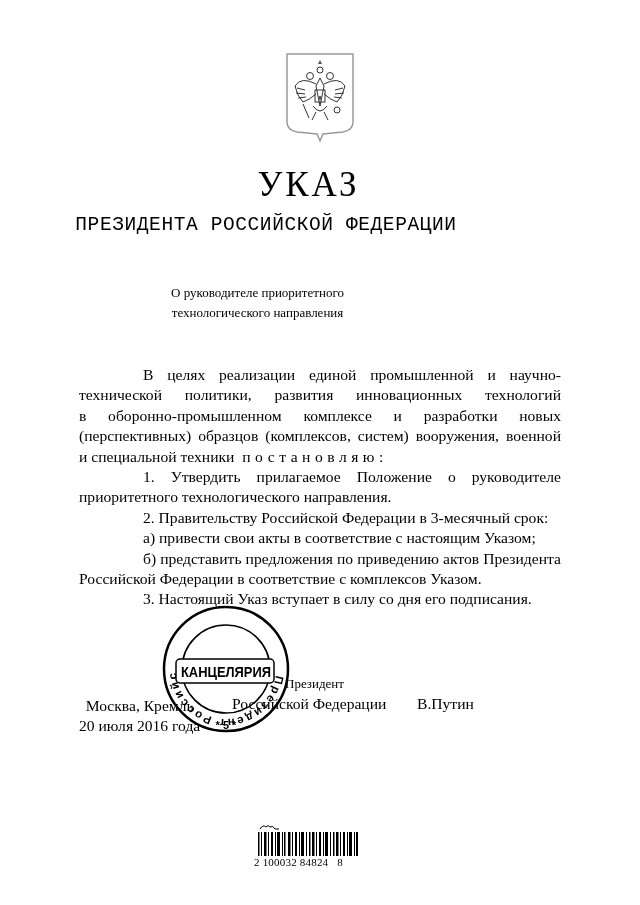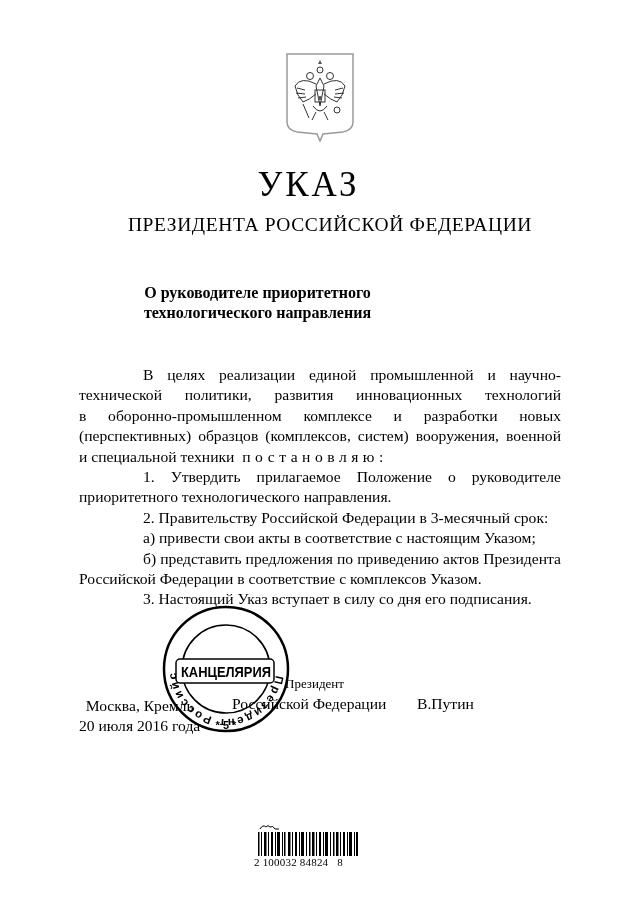--- a/index.html
+++ b/index.html
@@ -1,22 +1,22 @@
 <!DOCTYPE html>
 <html><head>
 <meta charset="utf-8">
 <style>
   html, body { margin:0; padding:0; background:#ffffff; }
   body { width:640px; height:905px; position:relative; overflow:hidden;
          font-family:"Liberation Serif","DejaVu Serif",serif; color:#000; }
   .abs { position:absolute; }
   #emblem { left:283px; top:50px; width:74px; height:92px; }
   #title { left:0; width:617px; top:165px; text-align:center; font-size:35px; letter-spacing:3px; line-height:40px; }
-  #subtitle { left:0; width:532px; top:213px; text-align:right; font-size:19.5px; letter-spacing:0.6px; line-height:24px; }
-  #heading { left:0; width:515px; top:283px; text-align:center; font-size:16px; font-weight:bold; line-height:20px; }
+  #subtitle { left:0; width:532px; top:213px; text-align:center; font-size:19.5px; letter-spacing:0.6px; line-height:24px;font-family:Liberation Mono, monospace; }
+  #heading { left:0; width:515px; top:283px; text-align:center; font-size:13px; font-weight:normal; line-height:20px; }
   #body { left:79px; width:482px; top:348px; font-size:15.6px; line-height:20.4px;margin-top:17px; }
   .line-j { display:block; text-align:justify; text-align-last:justify; }
   .spaced { letter-spacing:4.5px; }
   #stamp { left:160px; top:603px; width:132px; height:132px; }
   #sig1 { left:285px; top:674px; font-size:13px; line-height:20px; }
   #sig2 { left:232px; top:694px; font-size:15.6px; line-height:20px; }
   #sig-name { left:417px; top:694px; font-size:15.6px; line-height:20px; }
   #place { left:79px; top:696px; font-size:15.6px; line-height:20px;text-align:center; }
   #barcode { left:248px; top:820px; width:160px; height:60px; }
   #barcode-num { left:254px; top:856px; font-size:11px; line-height:12px; letter-spacing:0.2px; }

